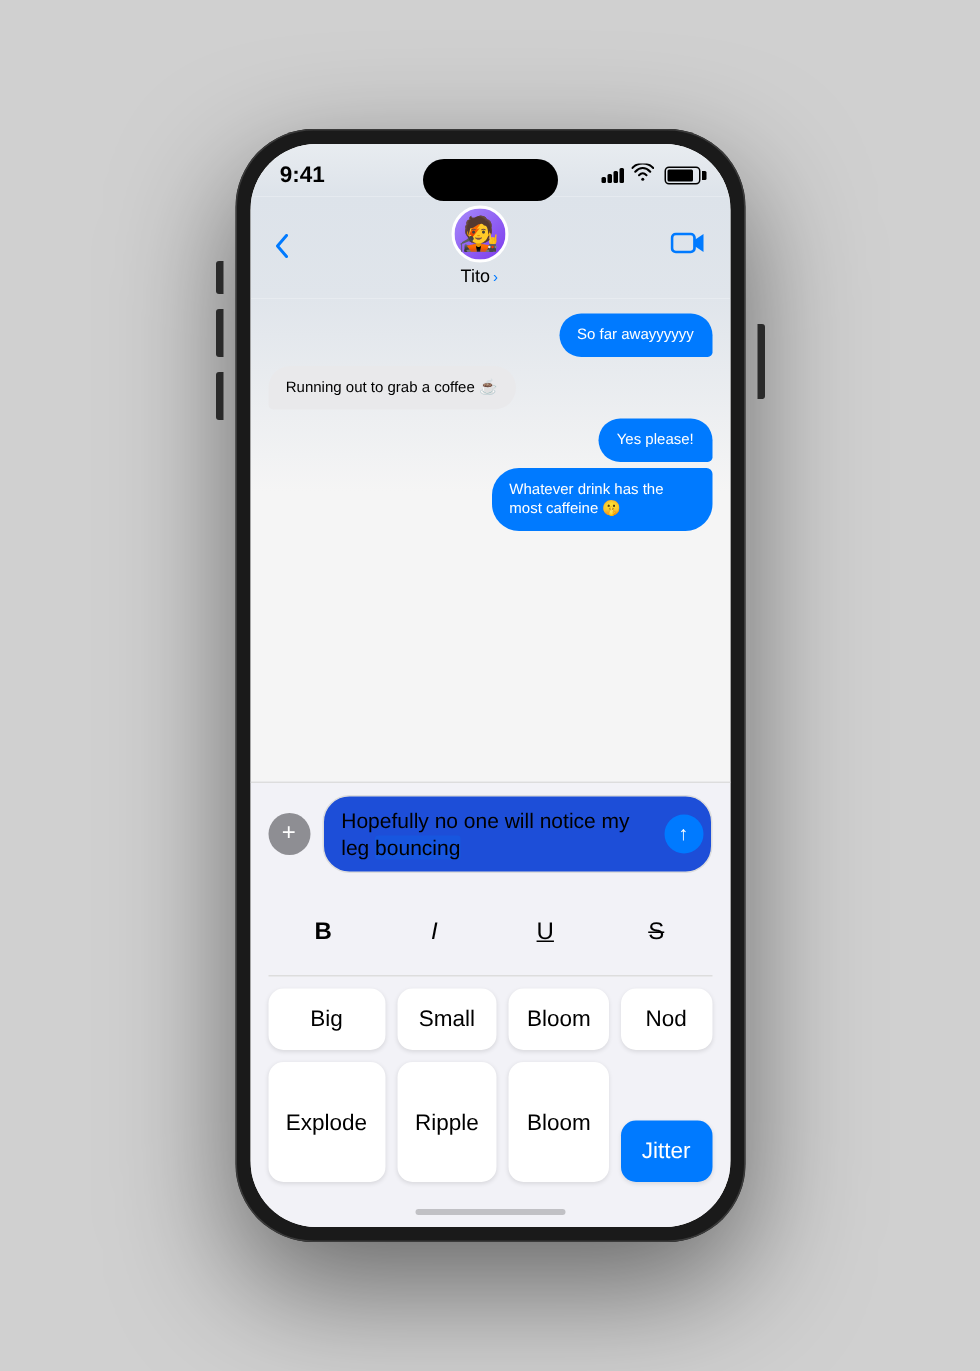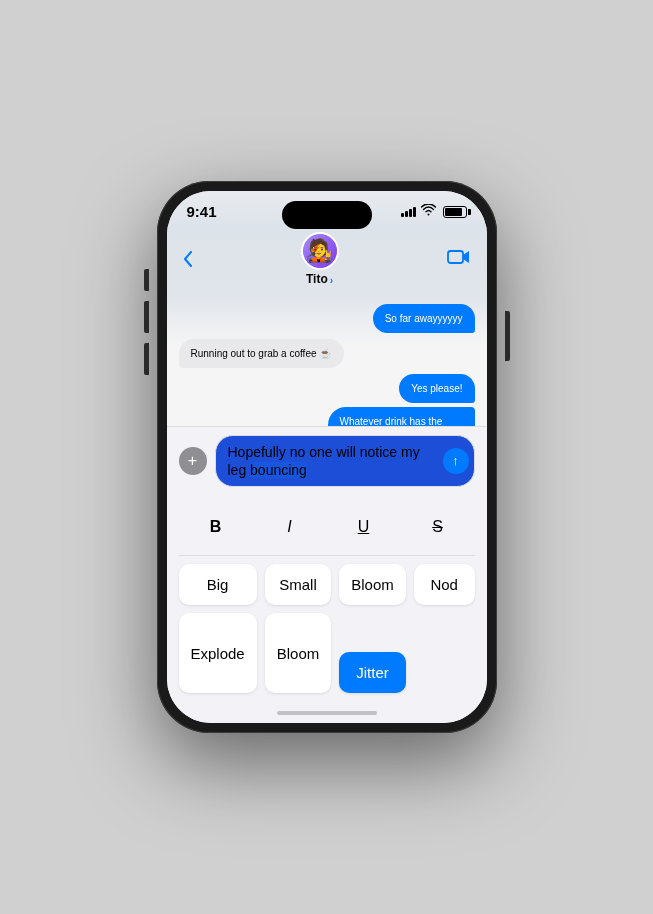--- a/index.html
+++ b/index.html
@@ -6,21 +6,21 @@
     body {
       background: #d0d0d0;
       display: flex;
       justify-content: center;
       align-items: center;
       min-height: 100vh;
       font-family: -apple-system, BlinkMacSystemFont, 'SF Pro Text', 'Helvetica Neue', sans-serif;
     }
     .phone-outer {
       width: 340px;
-      height: 552px;
+      height: 742px;
       background: #1a1a1a;
       border-radius: 52px;
       padding: 10px;
       box-shadow: 0 30px 80px rgba(0,0,0,0.5), inset 0 0 0 1px #3a3a3a;
       position: relative;
     }
     .phone-inner {
       width: 100%;
       height: 100%;
       background: #fff;
@@ -170,21 +170,21 @@
       background: linear-gradient(135deg, #a78bfa, #7c3aed);
       display: flex;
       align-items: center;
       justify-content: center;
       font-size: 22px;
       border: 2px solid #fff;
       margin-bottom: 2px;
     }
     .nav-name {
       font-size: 12px;
-      font-weight: 700;
+      font-weight: 400;
       color: #000;
       display: flex;
       align-items: flex-end;
       gap: 2px;
     }
     .nav-name-chevron {
       font-size: 10px;
       color: #007AFF;
     }
     .nav-video {
@@ -466,20 +466,21 @@
         <div class="format-btn strikethrough">
           <span>S</span>
         </div>
       </div>
       <div class="effects-grid">
         <button class="effect-btn">Big</button>
         <button class="effect-btn">Small</button>
         <button class="effect-btn">Bloom</button>
         <button class="effect-btn">Nod</button>
         <button class="effect-btn">Explode</button>
+        <button class="effect-btn">Ripple</button>
         <button class="effect-btn">Bloom</button>
         <button class="effect-btn active">Jitter</button>
       </div>
     </div>
 
     <div class="home-indicator">
       <div class="home-bar"></div>
     </div>
 
   </div>

